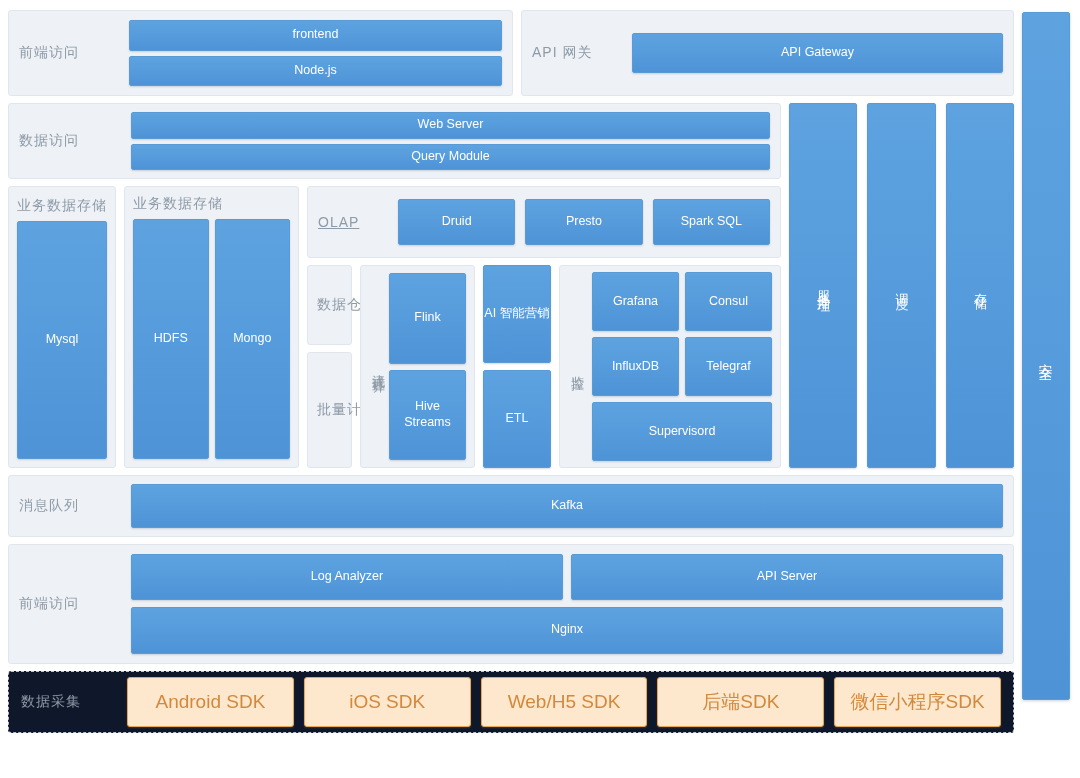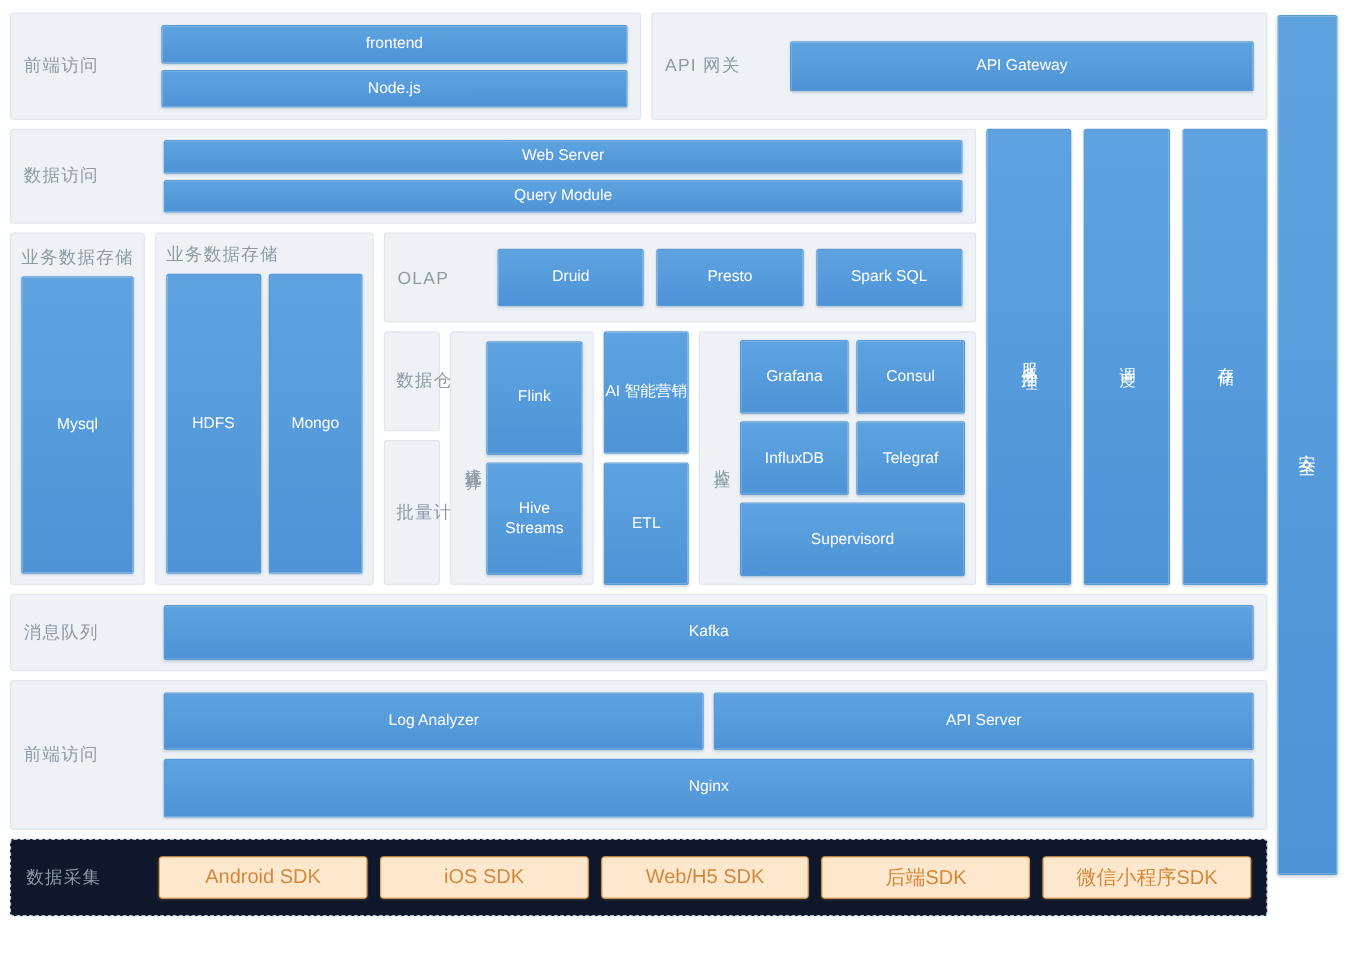--- a/index.html
+++ b/index.html
@@ -66,21 +66,21 @@
   .p-bizstore{flex:0 0 107px;flex-direction:column;align-items:stretch;padding:8px;}
   .p-bizstore .zone-label{line-height:1.45;margin-bottom:6px;}
   .p-bizstore .blue{flex:1 1 auto;writing-mode:horizontal-tb;}
   .p-basestore{flex:0 0 175px;flex-direction:column;align-items:stretch;padding:8px;}
   .p-basestore .zone-label{margin-bottom:6px;}
   .basestore-inner{flex:1 1 auto;display:flex;gap:6px;}
   .basestore-inner .blue{flex:1 1 0;}
 
   .compute-col{flex:1 1 auto;display:flex;flex-direction:column;gap:7px;min-width:0;}
   .p-olap{height:72px;padding:8px 10px;gap:10px;}
-  .p-olap .zone-label{width:70px;text-align:left;}
+  .p-olap .zone-label{width:70px;text-align:left;text-decoration:underline;}
   .p-olap .blue{flex:1 1 0;height:46px;}
   .lower-compute{flex:1 1 auto;display:flex;gap:8px;min-height:0;}
   .wh-col{flex:1 1 0;display:flex;flex-direction:column;gap:7px;min-width:0;}
   .p-dw{flex:0 0 80px;padding:7px 9px;gap:8px;}
   .p-dw .zone-label{width:78px;}
   .p-batch{flex:1 1 auto;padding:7px 9px;gap:8px;}
   .p-batch .zone-label{width:78px;}
   .p-stream{flex:0 0 115px;padding:7px 8px;gap:2px;}
   .vlabel{
     writing-mode:vertical-rl;
@@ -120,26 +120,26 @@
   .p-sdk{
     height:62px;flex:0 0 auto;
     background:#0f172a;
     border:1px dashed #b9c6d4;
     border-radius:3px;
     display:flex;align-items:center;
     padding:0 12px;gap:10px;box-sizing:border-box;
   }
   .p-sdk .zone-label{width:96px;}
   .sdk-box{
-    flex:1 1 0;height:34px;
+    flex:1 1 0;height:50px;
     background:#fde8cd;
     border:1px solid #e3a55c;
     border-radius:3px;
     color:#d4883b;
-    font-size:16px;
+    font-size:19px;
     display:flex;align-items:center;justify-content:center;
     box-sizing:border-box;
     box-shadow:0 1px 2px rgba(180,140,90,.25);
   }
 
   
   .security-bar{
     flex:0 0 46px;
     margin:2px 2px 70px 2px;
     background:linear-gradient(180deg,#5ea3e0 0%,#4e93d6 100%);

